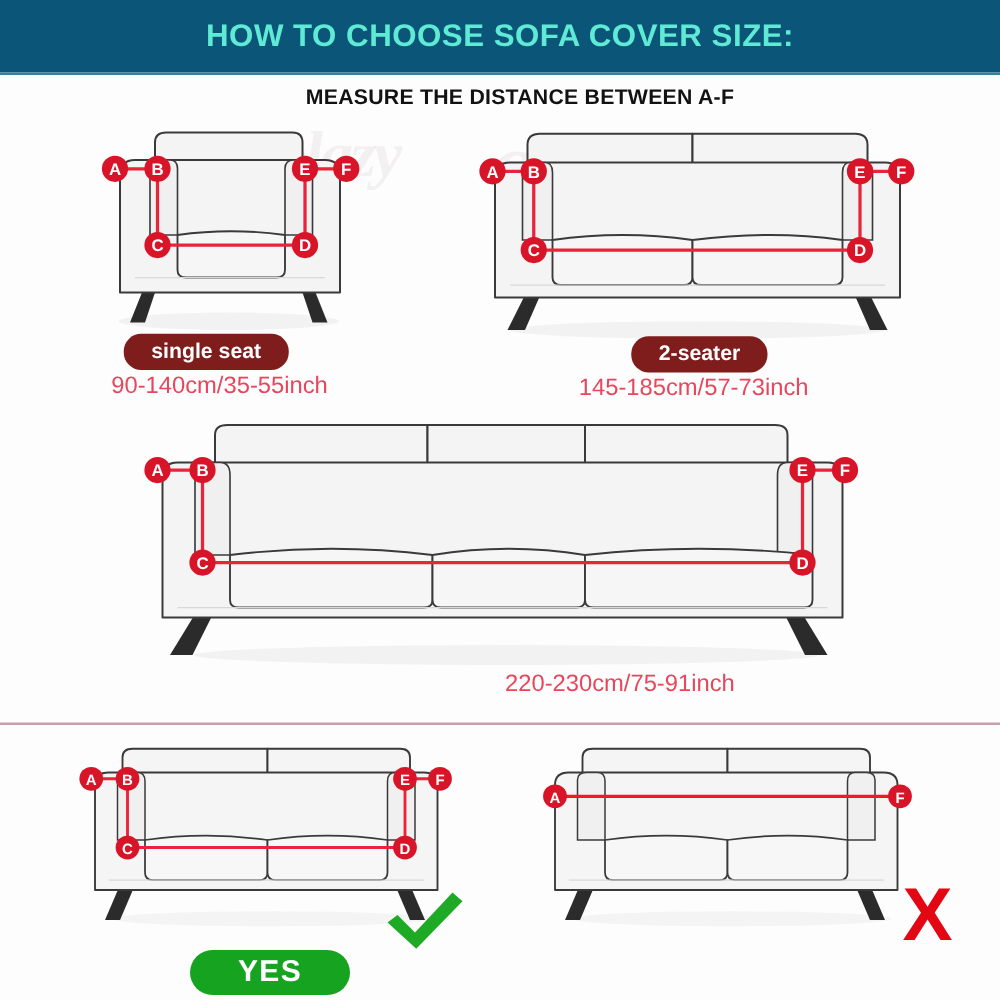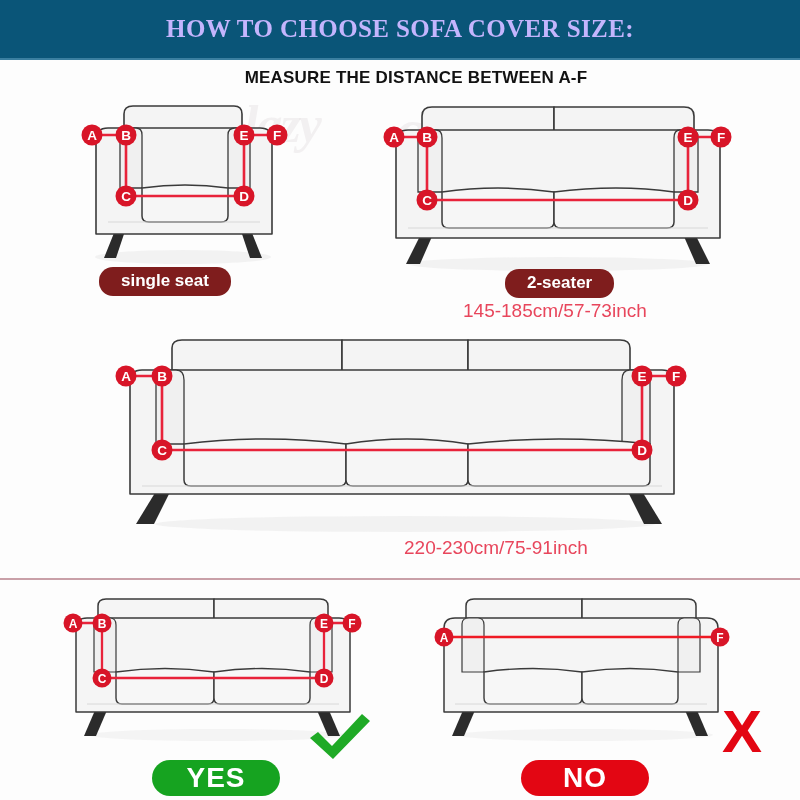--- a/index.html
+++ b/index.html
@@ -20,25 +20,25 @@
   }
 
   
   .header-bar {
     position: absolute; left: 0; top: 0;
     width: 800px; height: 58px;
     background: #0a5578;
     display: flex; align-items: center; justify-content: center;
   }
   .header-title {
-    color: #c4b5fd;
+    color: #5eead4;
     font-size: 25px;
     font-weight: 700;
     letter-spacing: 0.4px;
-    font-family: Liberation Serif, serif;
+    font-family: Liberation Sans, sans-serif;
   }
   .header-underline {
     position: absolute; left: 0; top: 58px;
     width: 800px; height: 2px;
     background: #3a7fa0;
   }
 
   
   .subtitle {
     position: absolute; left: 16px; top: 68px;
@@ -97,21 +97,21 @@
     position: absolute; left: 0; top: 578px;
     width: 800px; height: 2px;
     background: #c9a0a8;
   }
 
   
   .verdict {
     position: absolute;
     border-radius: 20px;
     color: #ffffff;
-    font-size: 28px;
+    font-size: 24px;
     font-weight: 700;
     letter-spacing: 1px;
     text-align: center;
     line-height: 36px;
     height: 36px;
     font-family: "Liberation Sans", sans-serif;
   }
   .verdict-yes { background: #16a320; }
   .verdict-no  { background: #e30613; }
 
@@ -181,20 +181,21 @@
         <text x="166" y="109" text-anchor="middle" font-size="13.5" font-weight="700" fill="#ffffff" font-family="Liberation Sans, sans-serif">D</text>
         <circle cx="166" cy="43" r="10.5" fill="#d81528"></circle>
         <text x="166" y="48" text-anchor="middle" font-size="13.5" font-weight="700" fill="#ffffff" font-family="Liberation Sans, sans-serif">E</text>
         <circle cx="199" cy="43" r="10.5" fill="#d81528"></circle>
         <text x="199" y="48" text-anchor="middle" font-size="13.5" font-weight="700" fill="#ffffff" font-family="Liberation Sans, sans-serif">F</text>
       </g>
     </svg>
   </div>
 
   <div class="pill" style="left:99px; top:267px;">single seat</div>
+  <div class="dim" style="left:89px; top:298px;">90-140cm/35-55inch</div>
 
   <div class="figure" style="left:382px; top:92px;">
     <svg width="352" height="180" viewBox="0 0 352 180">
       <ellipse cx="176" cy="172" rx="150" ry="7" fill="#e9e9e9" opacity="0.55"></ellipse>
 
       <path d="M40 140 L24 172 L38 172 L52 140 Z" fill="#2b2b2b"></path>
       <path d="M312 140 L328 172 L314 172 L300 140 Z" fill="#2b2b2b"></path>
 
       <path d="M40 24 Q40 15 50 15 L172 15 L172 78 L40 78 Z" fill="#f4f4f4" stroke="#3a3a3a" stroke-width="1.6" stroke-linejoin="round"></path>
       <path d="M172 15 L302 15 Q312 15 312 24 L312 78 L172 78 Z" fill="#f4f4f4" stroke="#3a3a3a" stroke-width="1.6" stroke-linejoin="round"></path>
@@ -351,15 +352,14 @@
         <circle cx="14" cy="45" r="9.5" fill="#d81528"></circle>
         <text x="14" y="50" text-anchor="middle" font-size="12" font-weight="700" fill="#ffffff" font-family="Liberation Sans, sans-serif">A</text>
         <circle cx="290" cy="45" r="9.5" fill="#d81528"></circle>
         <text x="290" y="50" text-anchor="middle" font-size="12" font-weight="700" fill="#ffffff" font-family="Liberation Sans, sans-serif">F</text>
       </g>
     </svg>
   </div>
 
   <div class="mark mark-x" style="left:722px; top:702px;">X</div>
 
-  <div class="verdict verdict-no" style="left:521px; top:760px; width:128px;">NO</div>
 
 </div>
 
 </body></html>

